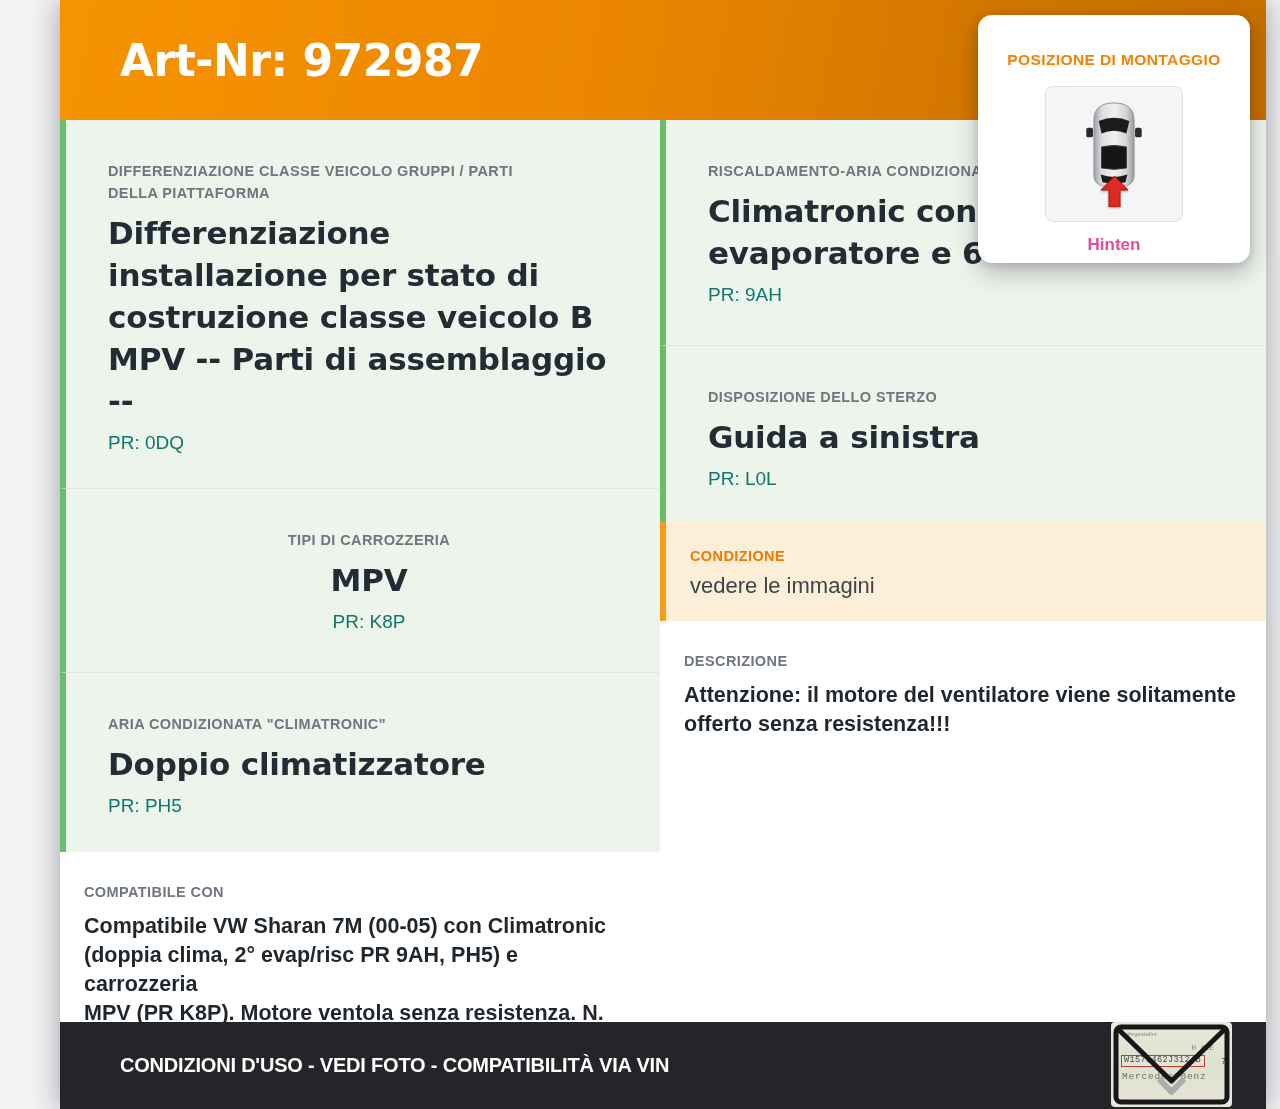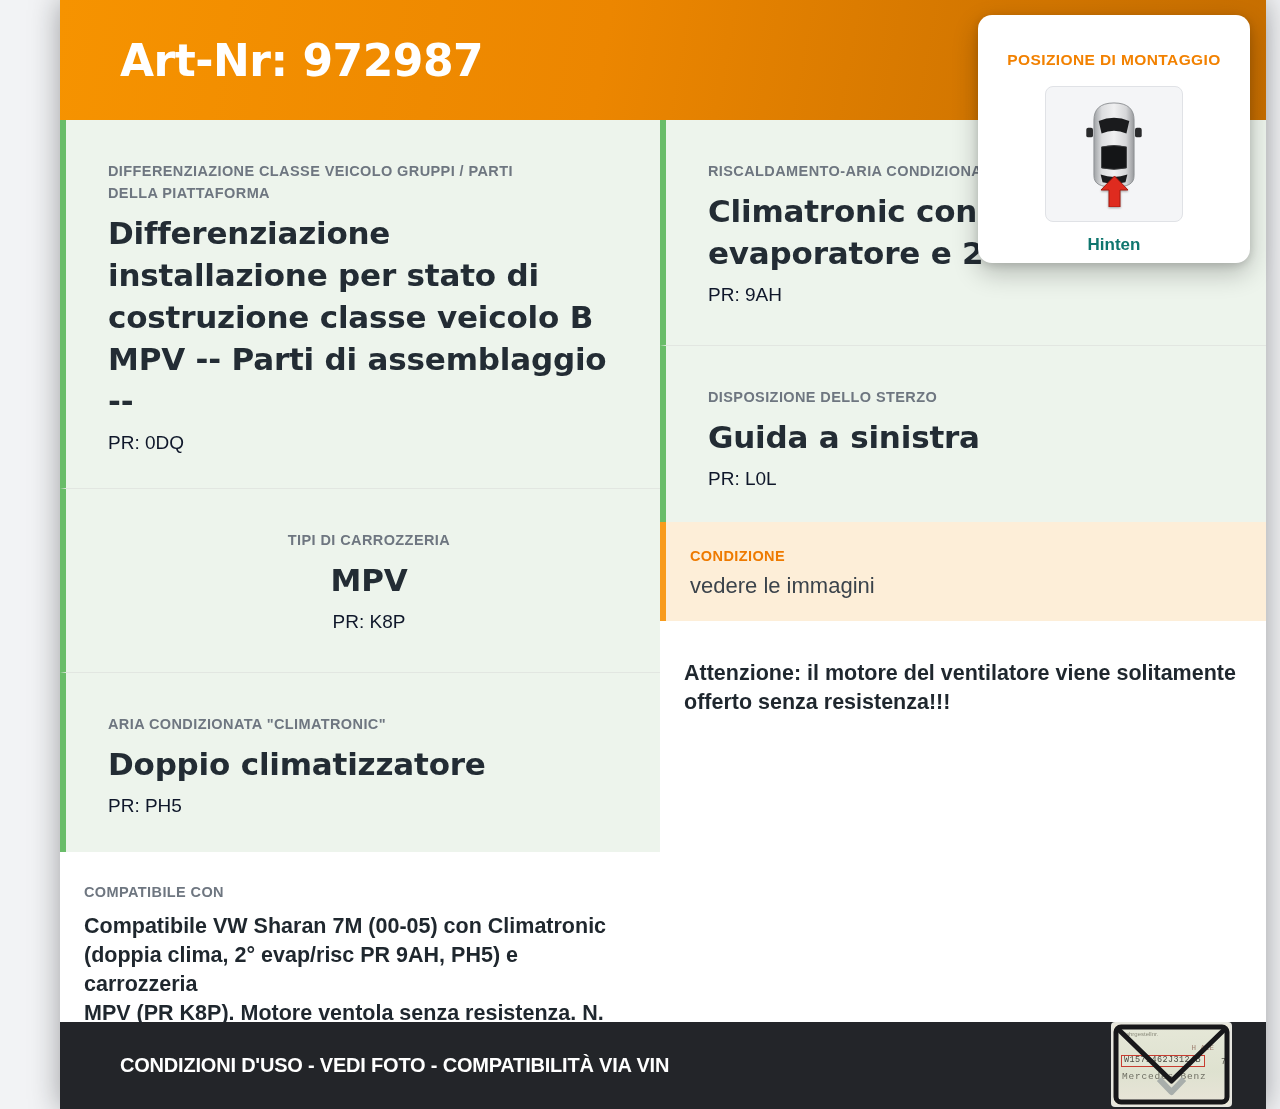--- a/index.html
+++ b/index.html
@@ -46,21 +46,21 @@
   .rc1 { height:225px; } .rc2 { height:177px; } .rc3 { height:99px;  } .rc4 { height:401px; }
   .label {
     font-size:14.5px; font-weight:bold; color:#6e7680;
     letter-spacing:.4px; line-height:22px; white-space:pre-line;
   }
   .heading {
     font-family:"DejaVu Sans", sans-serif;
     font-size:31px; font-weight:bold; color:#232c34;
     line-height:42px; margin-top:8px; white-space:pre-line; letter-spacing:-0.2px;
   }
-  .pr { font-size:19px; color:#0f172a; margin-top:10px; }
+  .pr { font-size:19px; color:#0f766e; margin-top:10px; }
   .bold-text {
     font-size:21.5px; font-weight:bold; color:#1f272e;
     line-height:29px; margin-top:9px; white-space:pre-line;
   }
   .cond-label { font-size:14.5px; font-weight:bold; color:#ee7a00; letter-spacing:.4px; }
   .cond-value { font-size:22px; color:#3b434b; margin-top:9px; }
 
   .footer {
     height:87px; background:#232529;
     display:flex; align-items:center; position:relative;
@@ -78,21 +78,21 @@
     padding-top:36px; text-align:center; box-sizing:border-box;
   }
   .mount-title { color:#f28100; font-weight:bold; font-size:15.5px; letter-spacing:.4px; }
   .mount-box {
     width:138px; height:136px; margin:17px auto 0;
     background:#f4f5f7; border:1px solid #e0e2e6; border-radius:8px;
     display:flex; flex-direction:column; align-items:center;
     padding-top:15px; box-sizing:border-box;
   }
   .arrow-wrap { margin-top:-12px; filter:drop-shadow(0 1px 1px rgba(0,0,0,.35)); }
-  .mount-pos { margin-top:13px; font-weight:bold; font-size:17px; color:#0f766e; }
+  .mount-pos { margin-top:13px; font-weight:bold; font-size:17px; color:#ec4899; }
 
   
   .sticker {
     position:absolute; right:36px; top:2px; width:117px; height:81px;
     background:#eae7da; border-radius:2px; overflow:hidden;
     box-shadow:0 0 0 2px #e6e6df;
   }
   .sticker .tint {
     position:absolute; left:4px; top:4px; right:4px; bottom:4px;
     background:linear-gradient(180deg,#e3e7d6 0%,#d9dfcb 60%,#e6e3d6 100%);
@@ -149,33 +149,34 @@
 (doppia clima, 2° evap/risc PR 9AH, PH5) e carrozzeria
 MPV (PR K8P). Motore ventola senza resistenza. N.
 telaio in caso di dubbio.</div>
         </div>
       </div>
 
       <div class="col col-right">
         <div class="card green rc1">
           <div class="label">RISCALDAMENTO-ARIA CONDIZIONATA</div>
           <div class="heading">Climatronic con
-evaporatore e 2</div>
+evaporatore e 6</div>
           <div class="pr">PR: 9AH</div>
         </div>
         <div class="card green rc2">
           <div class="label">DISPOSIZIONE DELLO STERZO</div>
           <div class="heading">Guida a sinistra</div>
           <div class="pr">PR: L0L</div>
         </div>
         <div class="card cond rc3">
           <div class="cond-label">CONDIZIONE</div>
           <div class="cond-value">vedere le immagini</div>
         </div>
         <div class="card white rc4">
+          <div class="label">DESCRIZIONE</div>
           <div class="bold-text">Attenzione: il motore del ventilatore viene solitamente
 offerto senza resistenza!!!</div>
         </div>
       </div>
 
     </div>
 
     <div class="footer">
       <div class="footer-text">CONDIZIONI D'USO - VEDI FOTO - COMPATIBILITÀ VIA VIN</div>
 

